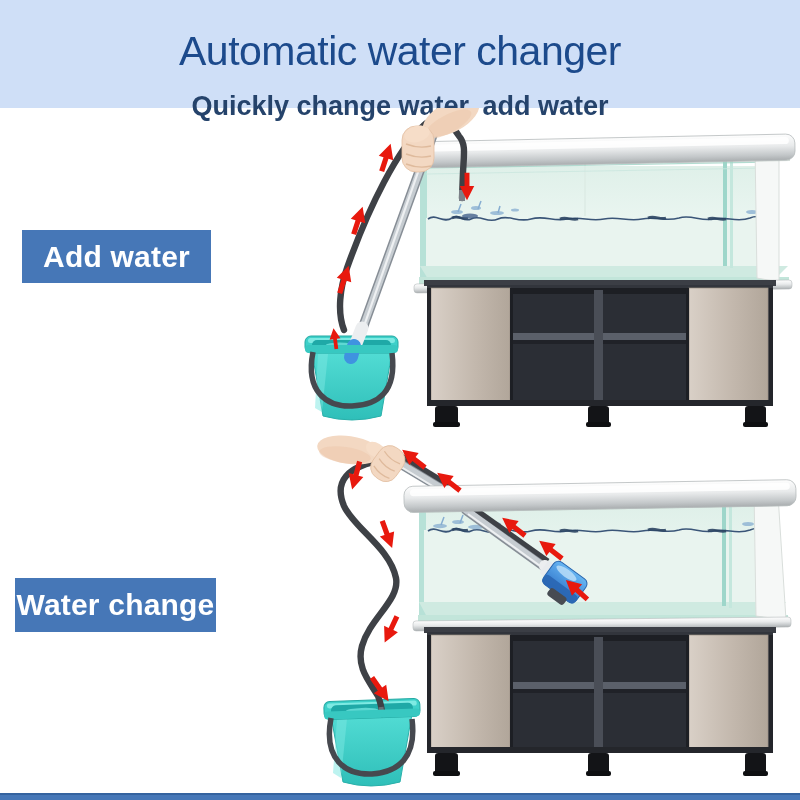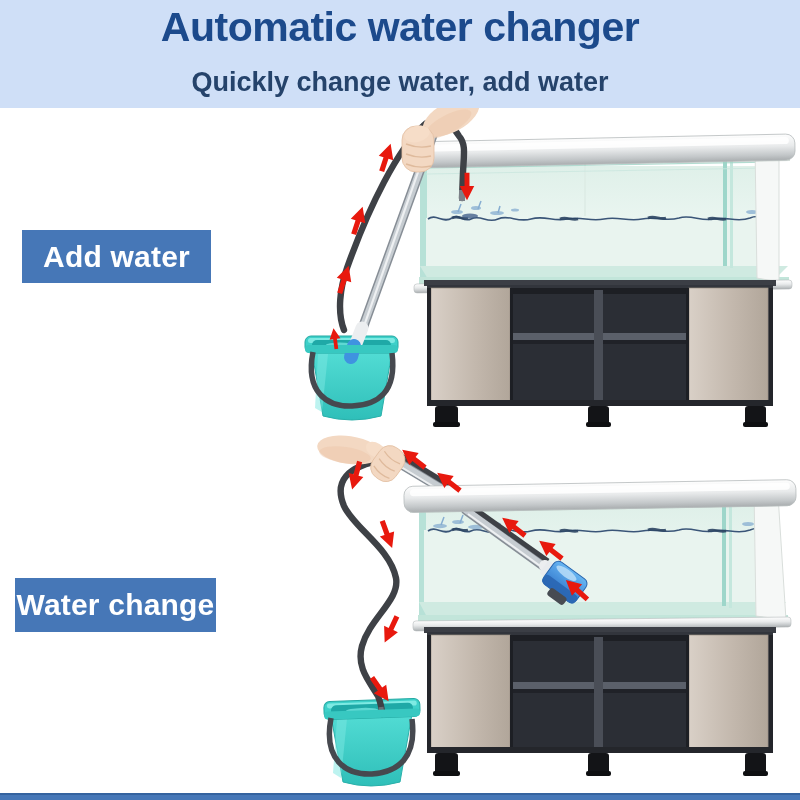--- a/index.html
+++ b/index.html
@@ -8,21 +8,21 @@
     --bucket-teal:#3ed0c9; --pump-blue:#3f93e0; --hose-gray:#3e4146;
     --tube-silver:#c6ccd1; --tank-glass:#bfe3da; --cabinet-beige:#ccc2b8;
     --cabinet-dark:#32353c; --skin-tone:#f3d8c2; --bottom-bar:#4677b7;
   }
   *{box-sizing:border-box}
   html,body{margin:0;padding:0;background:#fff}
   .page{position:relative;width:800px;height:800px;overflow:hidden;background:#fff;
         font-family:"Liberation Sans",sans-serif}
   .header{position:absolute;left:0;top:0;width:800px;height:108px;
           background:var(--header-bg);text-align:center}
-  .header h1{margin:0;padding-top:4px;font-size:41px;line-height:46px;font-weight:700;
+  .header h1{margin:0;padding-top:28px;font-size:41px;line-height:46px;font-weight:400;
              color:var(--title-blue);letter-spacing:-.5px}
   .header p{margin:16px 0 0;font-size:27px;line-height:32px;font-weight:600;
             color:var(--subtitle-navy)}
   .scene-svg{position:absolute;left:0;width:800px;display:block}
   #scene1-svg{top:108px;height:324px}
   #scene2-svg{top:432px;height:360px}
   .scene-label{position:absolute;display:flex;align-items:center;justify-content:center;
                background:var(--label-bg);color:var(--label-text);
                font-size:30px;font-weight:bold;letter-spacing:.2px}
   #add-water-label{left:22px;top:230px;width:189px;height:53px}

